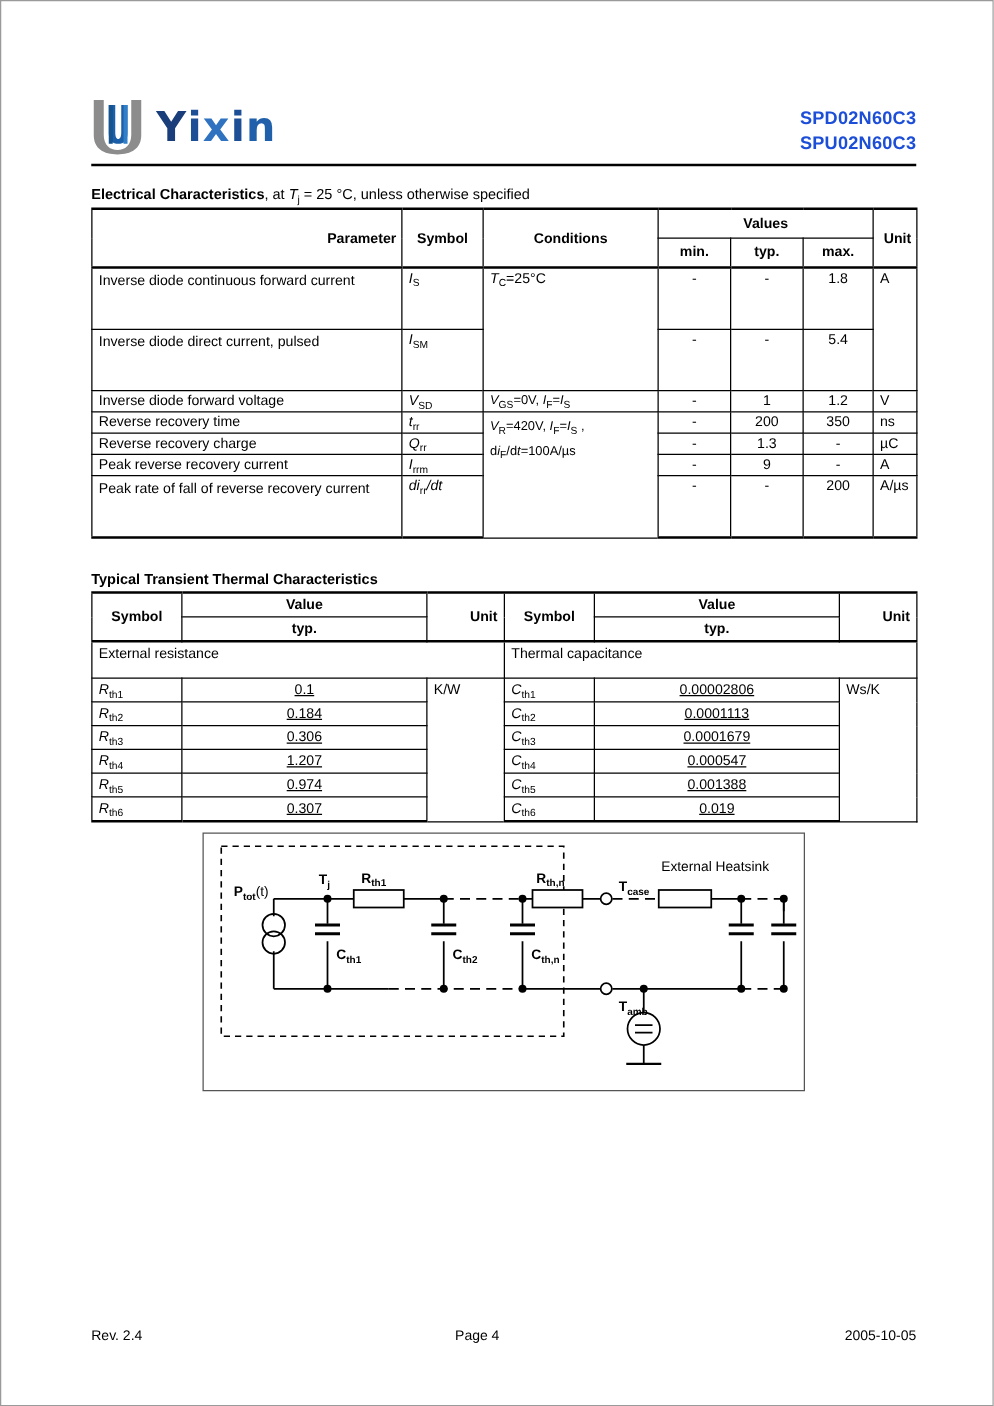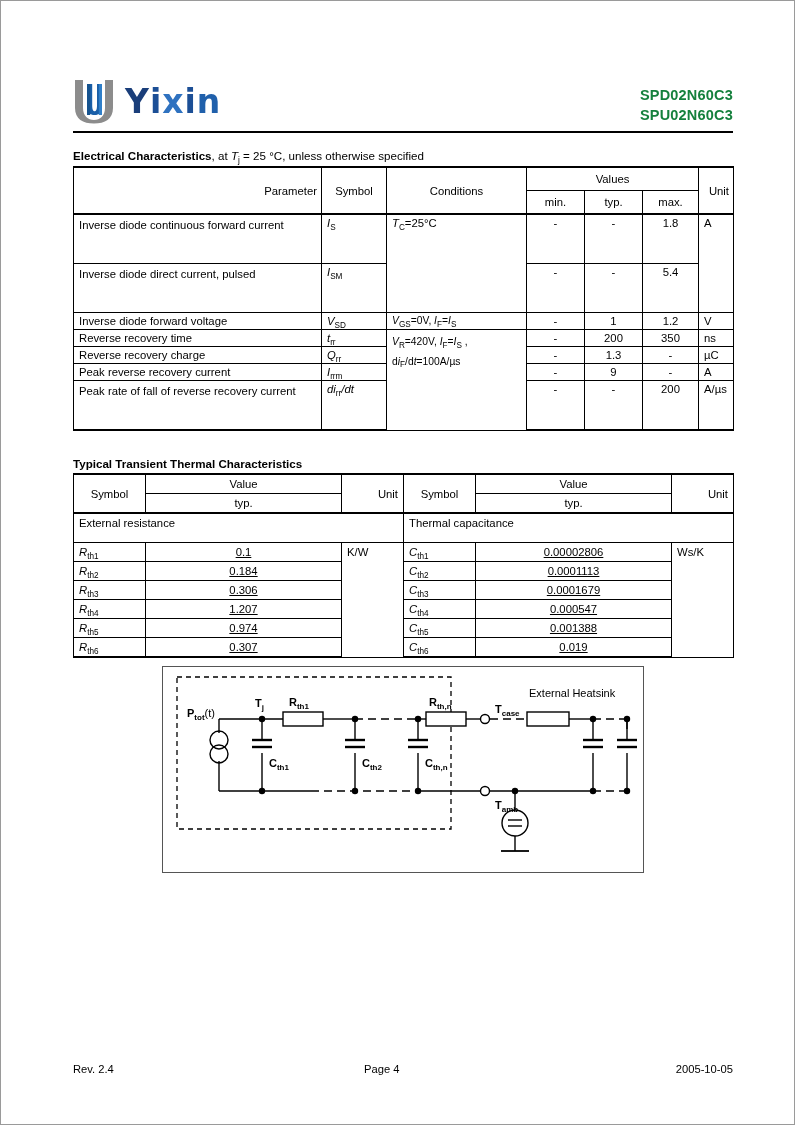--- a/index.html
+++ b/index.html
@@ -29,21 +29,21 @@
     font-size:33px;font-weight:bold;letter-spacing:1px;line-height:1;
     font-family:"DejaVu Sans", sans-serif;
   }
   .logo-text .c1{color:#1a3e7a;}
   .logo-text .c2{color:#1c4f96;}
   .logo-text .c3{color:#2f72c0;}
   .logo-text .c4{color:#1c4f96;}
   .logo-text .c5{color:#2060ab;}
   .partnos{
     text-align:right;margin-top:22px;
-    font-size:14.5px;font-weight:bold;color:#15803d;line-height:1.38;
+    font-size:14.5px;font-weight:bold;color:#1d4ed8;line-height:1.38;
     letter-spacing:.2px;
   }
   .rule{
     border-bottom:2px solid #000;
     margin-top:4px;
     width:660px;
   }
 
   
   .sec-title{
@@ -59,21 +59,21 @@
   table td,table th{
     border:1px solid #000;
     padding:2px 5px;
     font-size:11.3px;
     color:#000;
     vertical-align:top;
     font-weight:normal;
     text-align:left;
     background:#fff;
   }
-  .hdr td{font-weight:normal;text-align:center;vertical-align:middle;padding:5px 4px;}
+  .hdr td{font-weight:bold;text-align:center;vertical-align:middle;padding:5px 4px;}
   .hdr td.left{text-align:right;}
   .topline td{border-top:2px solid #000;}
   .botline td{border-bottom:2px solid #000;}
   .num{text-align:center;}
   .ctr{text-align:center;text-decoration:underline;}
   .rowtxt{line-height:1.55;}
 
   sub{font-size:8.2px;vertical-align:baseline;position:relative;top:2.5px;}
   i{font-style:italic;}
 

